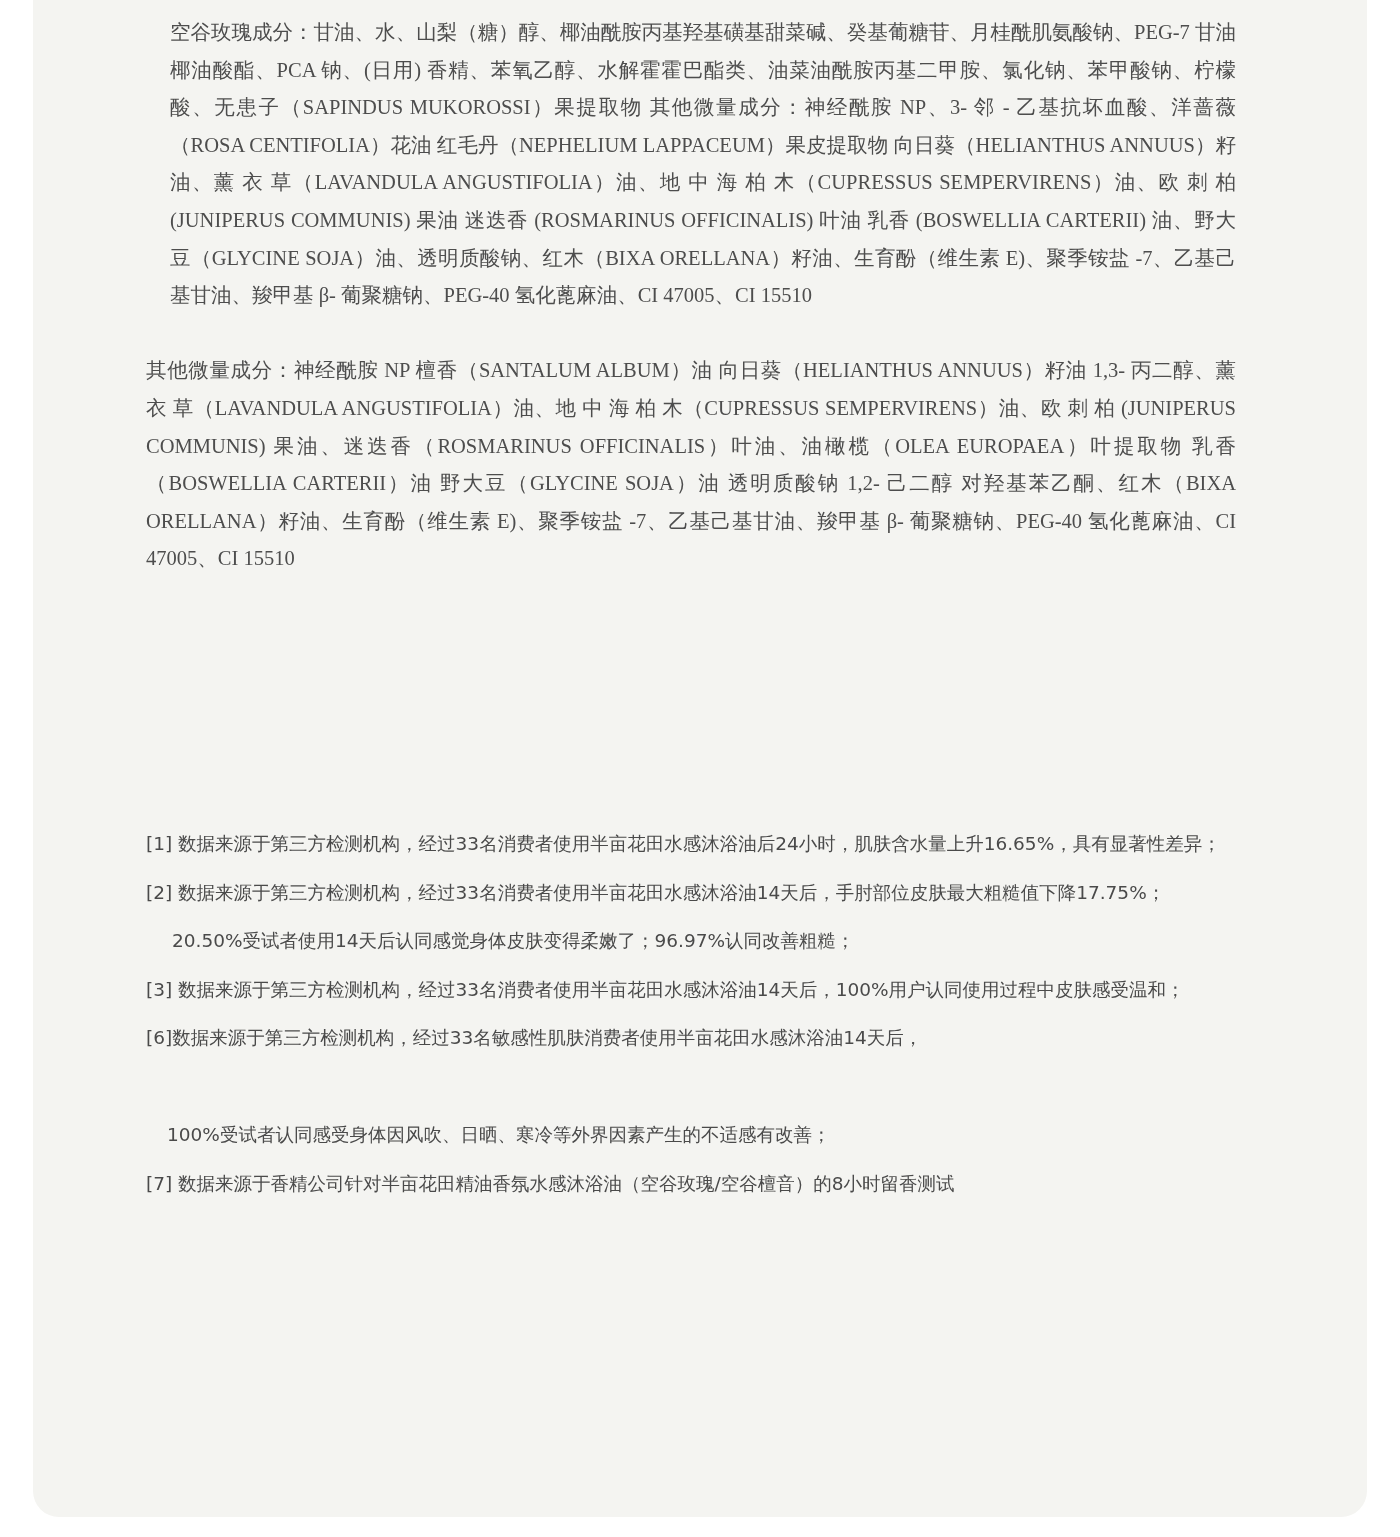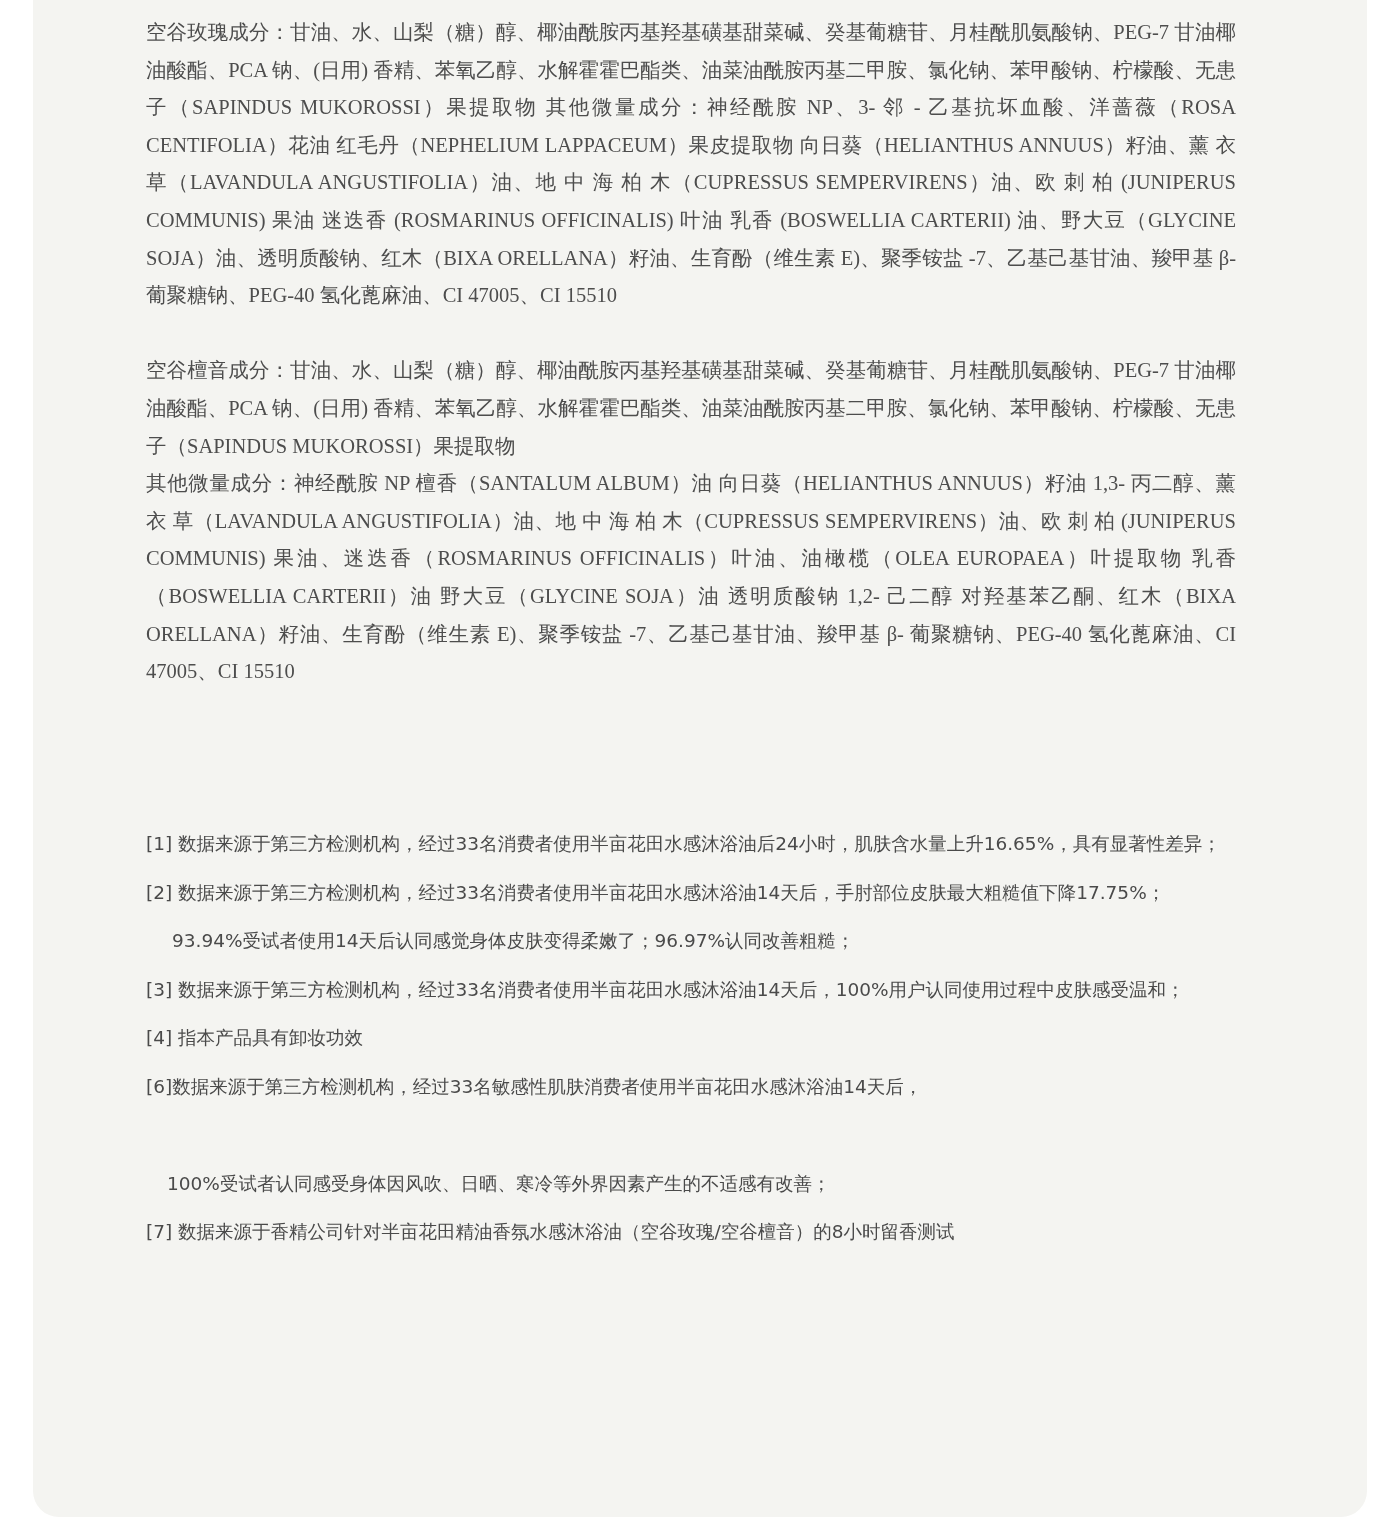--- a/index.html
+++ b/index.html
@@ -32,20 +32,21 @@
       line-height: 37.6px;
       color: #4d4d4d;
       text-align: justify;
       text-align-last: left;
     }
     .ingredients p {
       margin: 0;
     }
     .ingredients .block {
       margin-bottom: 37.6px;
+      margin-left: 24px;
     }
     .footnotes {
       position: absolute;
       left: 146px;
       top: 827px;
       width: 1180px;
       font-family: "DejaVu Sans", "Liberation Sans", sans-serif;
       font-size: 18.5px;
       color: #4a4a4a;
     }
@@ -62,27 +63,25 @@
 <body>
 
 <div class="card">
 </div>
 
 <div class="ingredients">
   <div class="block">
     <p>空谷玫瑰成分：甘油、水、山梨（糖）醇、椰油酰胺丙基羟基磺基甜菜碱、癸基葡糖苷、月桂酰肌氨酸钠、PEG-7 甘油椰油酸酯、PCA 钠、(日用) 香精、苯氧乙醇、水解霍霍巴酯类、油菜油酰胺丙基二甲胺、氯化钠、苯甲酸钠、柠檬酸、无患子（SAPINDUS MUKOROSSI）果提取物 其他微量成分：神经酰胺 NP、3- 邻 - 乙基抗坏血酸、洋蔷薇（ROSA CENTIFOLIA）花油 红毛丹（NEPHELIUM LAPPACEUM）果皮提取物 向日葵（HELIANTHUS ANNUUS）籽油、薰 衣 草（LAVANDULA ANGUSTIFOLIA）油、地 中 海 柏 木（CUPRESSUS SEMPERVIRENS）油、欧 刺 柏 (JUNIPERUS COMMUNIS) 果油 迷迭香 (ROSMARINUS OFFICINALIS) 叶油 乳香 (BOSWELLIA CARTERII) 油、野大豆（GLYCINE SOJA）油、透明质酸钠、红木（BIXA ORELLANA）籽油、生育酚（维生素 E)、聚季铵盐 -7、乙基己基甘油、羧甲基 β- 葡聚糖钠、PEG-40 氢化蓖麻油、CI 47005、CI 15510</p>
   </div>
   <div>
-    <p>空谷檀音成分：甘油、水、山梨（糖）醇、椰油酰胺丙基羟基磺基甜菜碱、癸基葡糖苷、月桂酰肌氨酸钠、PEG-7 甘油椰油酸酯、PCA 钠、(日用) 香精、苯氧乙醇、水解霍霍巴酯类、油菜油酰胺丙基二甲胺、氯化钠、苯甲酸钠、柠檬酸、无患子（SAPINDUS MUKOROSSI）果提取物</p>
     <p>其他微量成分：神经酰胺 NP 檀香（SANTALUM ALBUM）油 向日葵（HELIANTHUS ANNUUS）籽油 1,3- 丙二醇、薰 衣 草（LAVANDULA ANGUSTIFOLIA）油、地 中 海 柏 木（CUPRESSUS SEMPERVIRENS）油、欧 刺 柏 (JUNIPERUS COMMUNIS) 果油、迷迭香（ROSMARINUS OFFICINALIS）叶油、油橄榄（OLEA EUROPAEA）叶提取物 乳香（BOSWELLIA CARTERII）油 野大豆（GLYCINE SOJA）油 透明质酸钠 1,2- 己二醇 对羟基苯乙酮、红木（BIXA ORELLANA）籽油、生育酚（维生素 E)、聚季铵盐 -7、乙基己基甘油、羧甲基 β- 葡聚糖钠、PEG-40 氢化蓖麻油、CI 47005、CI 15510</p>
   </div>
 </div>
 
 <div class="footnotes">
   <div class="fn-line">[1] 数据来源于第三方检测机构，经过33名消费者使用半亩花田水感沐浴油后24小时，肌肤含水量上升16.65%，具有显著性差异；</div>
   <div class="fn-line">[2] 数据来源于第三方检测机构，经过33名消费者使用半亩花田水感沐浴油14天后，手肘部位皮肤最大粗糙值下降17.75%；</div>
-  <div class="fn-line indent1">93.94%受试者使用14天后认同感觉身体皮肤变得柔嫩了；96.97%认同改善粗糙；</div>
+  <div class="fn-line indent1">20.50%受试者使用14天后认同感觉身体皮肤变得柔嫩了；96.97%认同改善粗糙；</div>
   <div class="fn-line">[3] 数据来源于第三方检测机构，经过33名消费者使用半亩花田水感沐浴油14天后，100%用户认同使用过程中皮肤感受温和；</div>
-  <div class="fn-line">[4] 指本产品具有卸妆功效</div>
   <div class="fn-line">[6]数据来源于第三方检测机构，经过33名敏感性肌肤消费者使用半亩花田水感沐浴油14天后，</div>
   <div class="fn-line indent3">100%受试者认同感受身体因风吹、日晒、寒冷等外界因素产生的不适感有改善；</div>
   <div class="fn-line">[7] 数据来源于香精公司针对半亩花田精油香氛水感沐浴油（空谷玫瑰/空谷檀音）的8小时留香测试</div>
 </div>
 
 </body></html>

